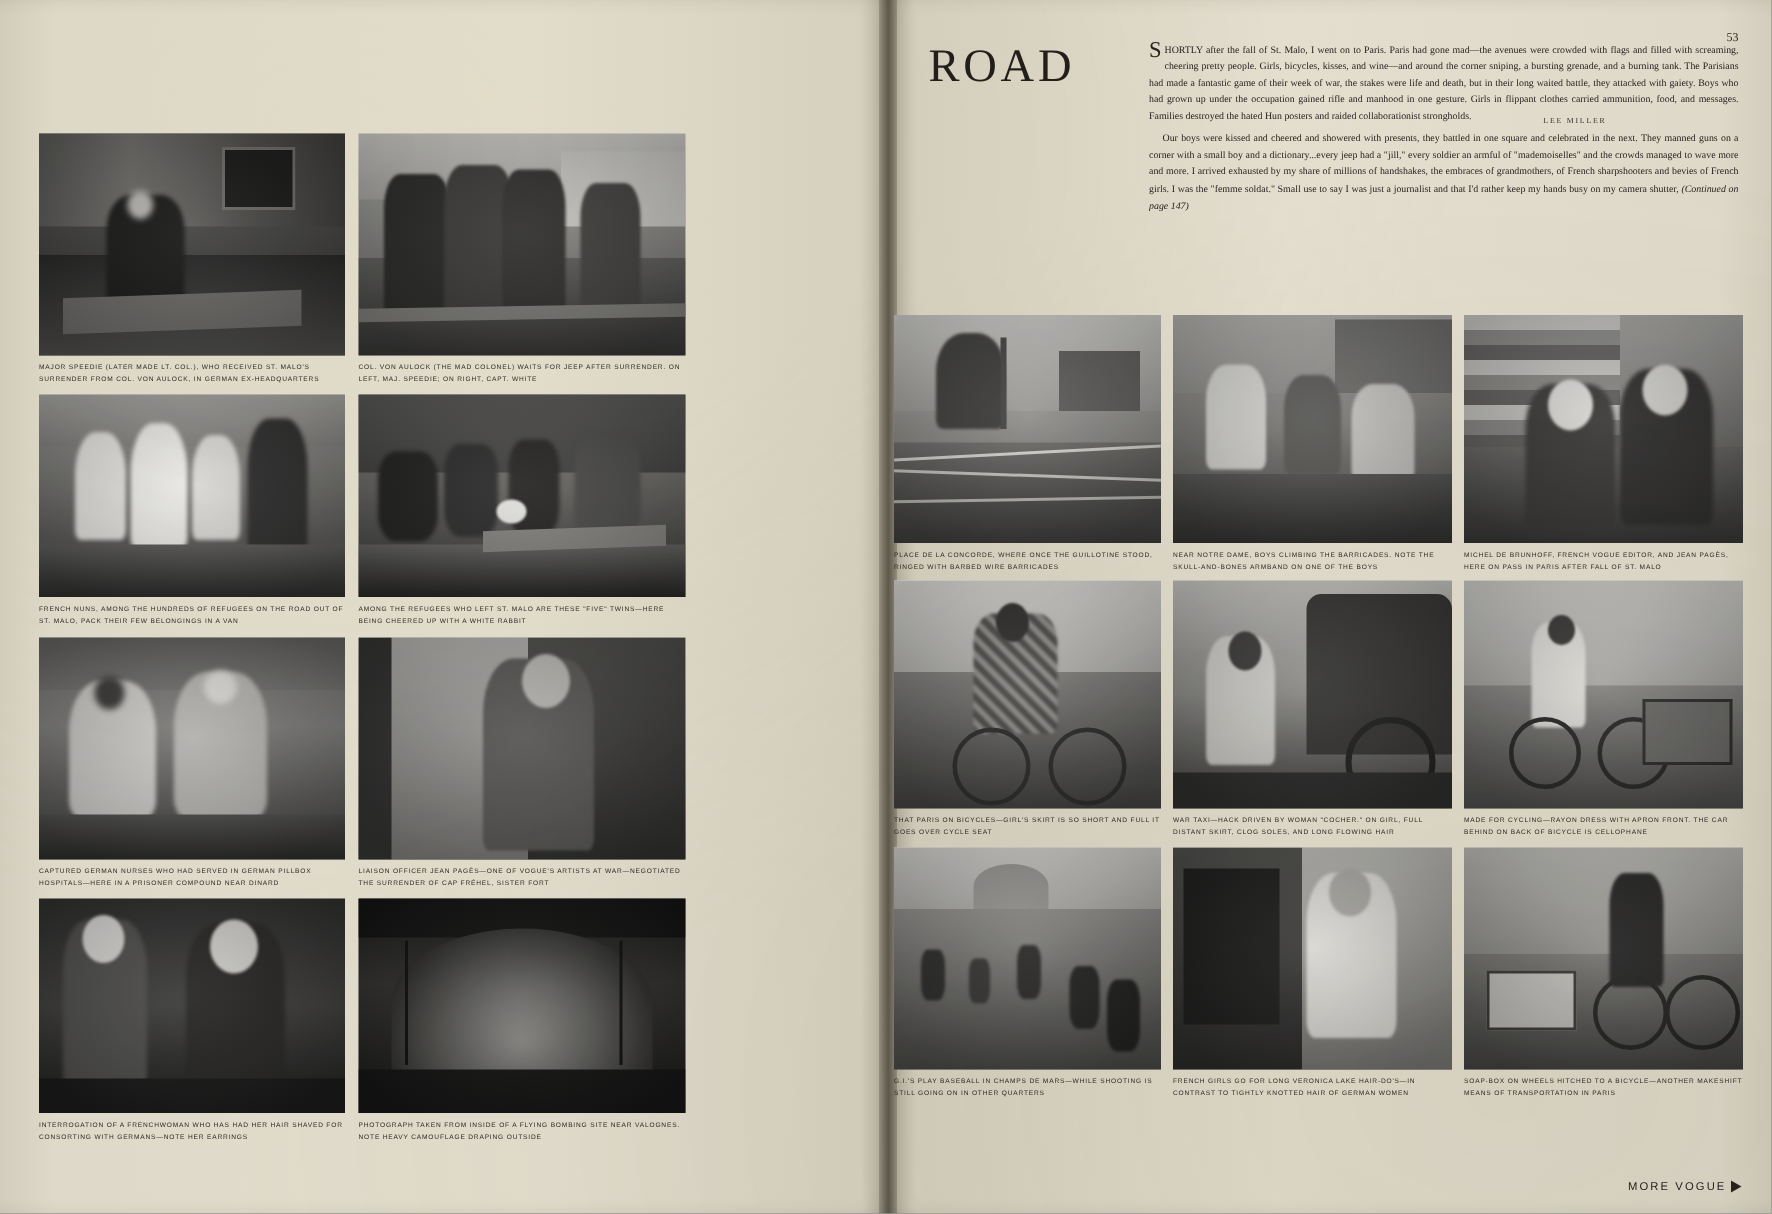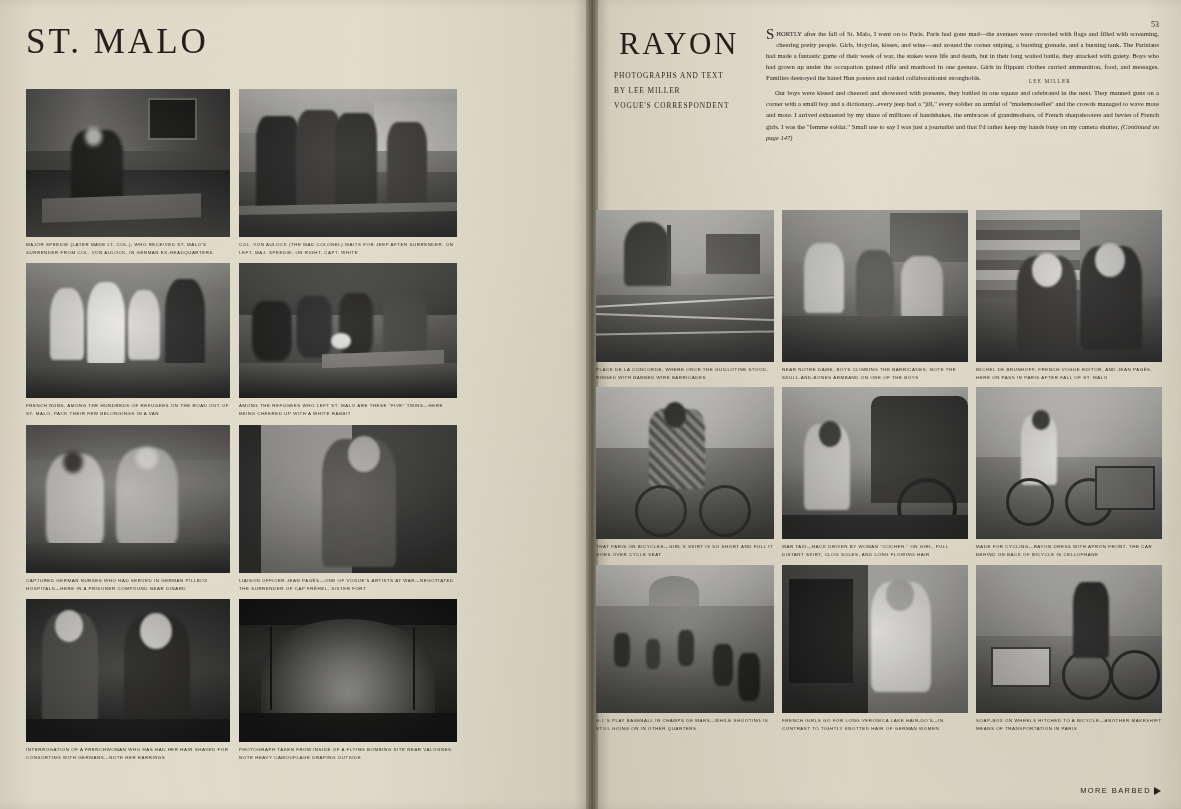--- a/index.html
+++ b/index.html
@@ -202,21 +202,20 @@
 </style>
 </head>
 <body>
 
 <div class="spread">
 
   <div class="page page-left"></div>
   <div class="page page-right"></div>
   <div class="gutter"></div>
 
-  <div class="st-malo-title">ST. MALO</div>
   <div class="credit-left">LEE MILLER</div>
 
   <div class="lgrid">
 
     <div class="lrow">
       <div class="lcell" style="width:204px">
         <div class="photo" style="width:204px;height:148px;background:
               linear-gradient(to bottom, #3e3a33 0%, #4b4740 18%, #2c2924 100%);">
           <div class="ph-inner">
             <div class="band" style="left:0;top:0;width:100%;height:42%;background:linear-gradient(to right,#57524a,#6e685d 30%,#4a453d 70%,#3b3730);"></div>
@@ -343,26 +342,21 @@
           </div>
           <div class="vig"></div>
         </div>
         <div class="cap">PHOTOGRAPH TAKEN FROM INSIDE OF A FLYING BOMBING SITE NEAR VALOGNES. NOTE HEAVY CAMOUFLAGE DRAPING OUTSIDE</div>
       </div>
     </div>
 
   </div>
 
   <div class="page-num">53</div>
-  <div class="paris-title">RAYON</div>
-  <div class="paris-sub">
-    <div>PHOTOGRAPHS AND TEXT</div>
-    <div>BY LEE MILLER</div>
-    <div>VOGUE'S CORRESPONDENT</div>
-  </div>
+  <div class="paris-title">ROAD</div>
 
   <div class="article">
     <p class="first">
       <span class="dropcap">S</span><span>HORTLY after the fall of St. Malo, I went on to Paris. Paris had gone mad—the avenues were crowded with flags and filled with screaming, cheering pretty people. Girls, bicycles, kisses, and wine—and around the corner sniping, a bursting grenade, and a burning tank. The Parisians had made a fantastic game of their week of war, the stakes were life and death, but in their long waited battle, they attacked with gaiety. Boys who had grown up under the occupation gained rifle and manhood in one gesture. Girls in flippant clothes carried ammunition, food, and messages. Families destroyed the hated Hun posters and raided collaborationist strongholds.</span>
     </p>
     <p>
       <span>Our boys were kissed and cheered and showered with presents, they battled in one square and celebrated in the next. They manned guns on a corner with a small boy and a dictionary...every jeep had a "jill," every soldier an armful of "mademoiselles" and the crowds managed to wave more and more. I arrived exhausted by my share of millions of handshakes, the embraces of grandmothers, of French sharpshooters and bevies of French girls. I was the "femme soldat." Small use to say I was just a journalist and that I'd rather keep my hands busy on my camera shutter,</span>
       <span class="cont">(Continued on page 147)</span>
     </p>
   </div>
@@ -510,18 +504,18 @@
           </div>
           <div class="vig"></div>
         </div>
         <div class="cap">SOAP-BOX ON WHEELS HITCHED TO A BICYCLE—ANOTHER MAKESHIFT MEANS OF TRANSPORTATION IN PARIS</div>
       </div>
     </div>
 
   </div>
 
   <div class="more-paris">
-    <span>MORE BARBED</span>
+    <span>MORE VOGUE</span>
     <span class="arrow"></span>
   </div>
 
   <div class="grain"></div>
 </div>
 
 </body></html>

